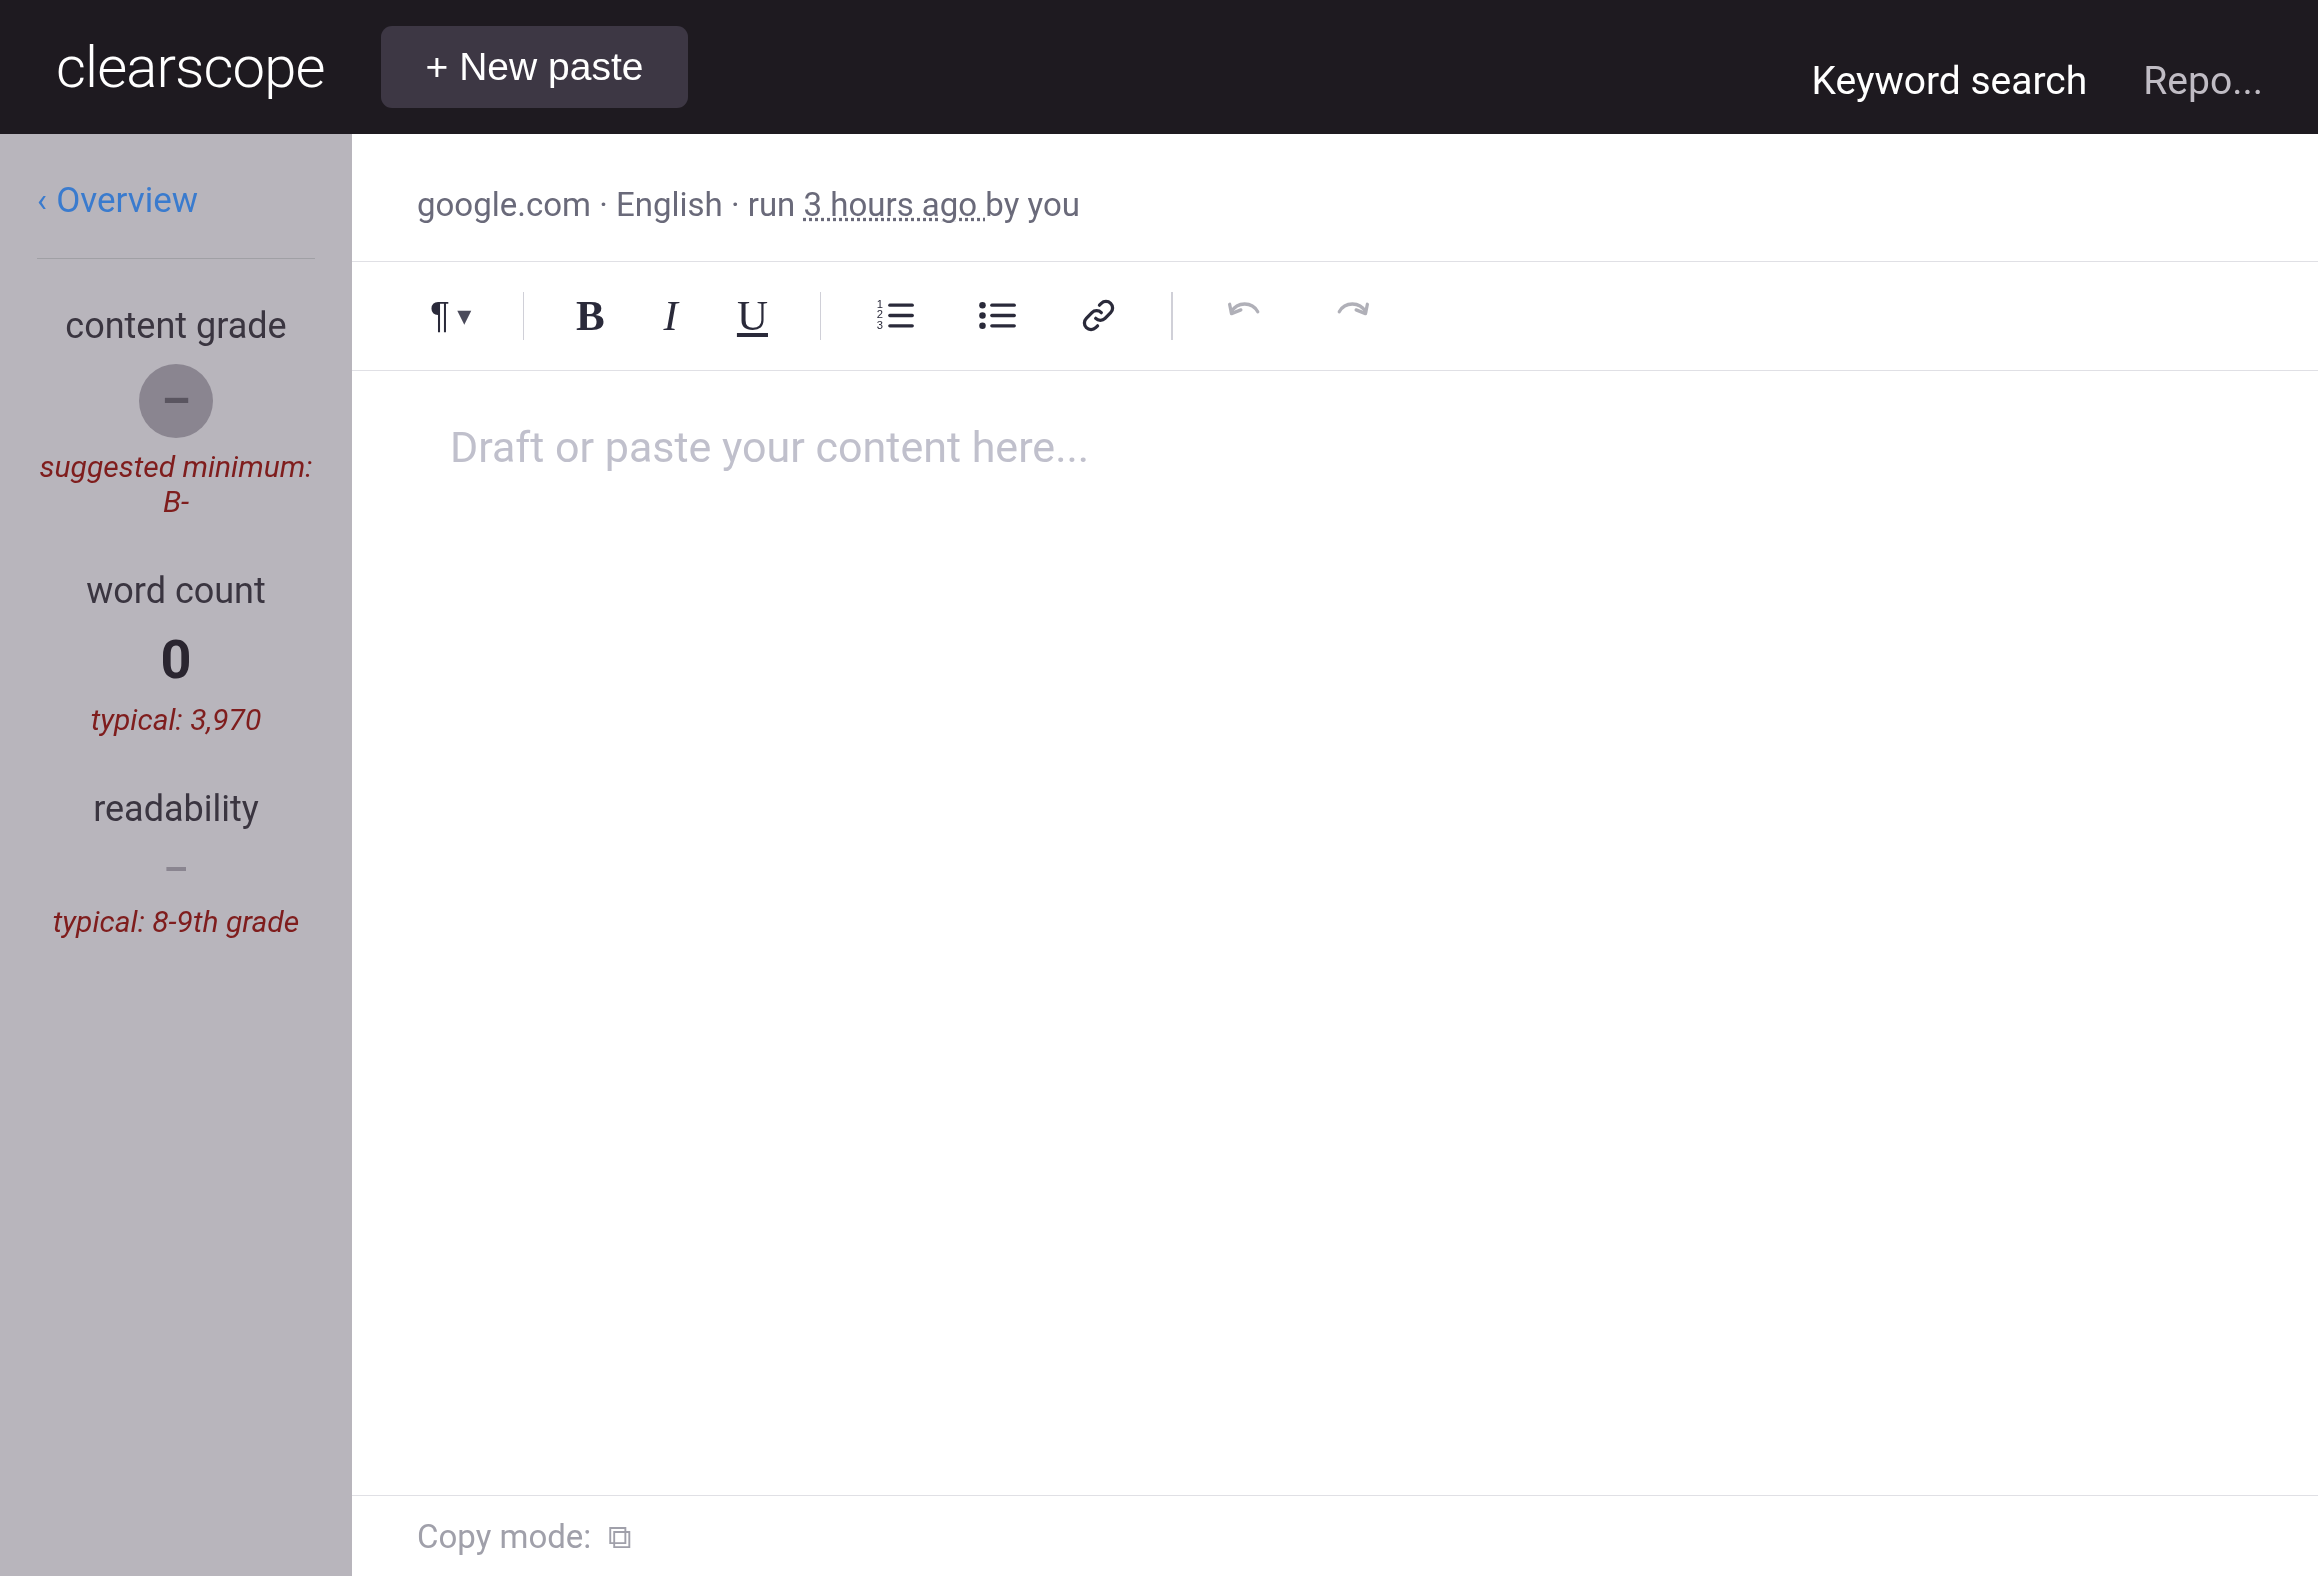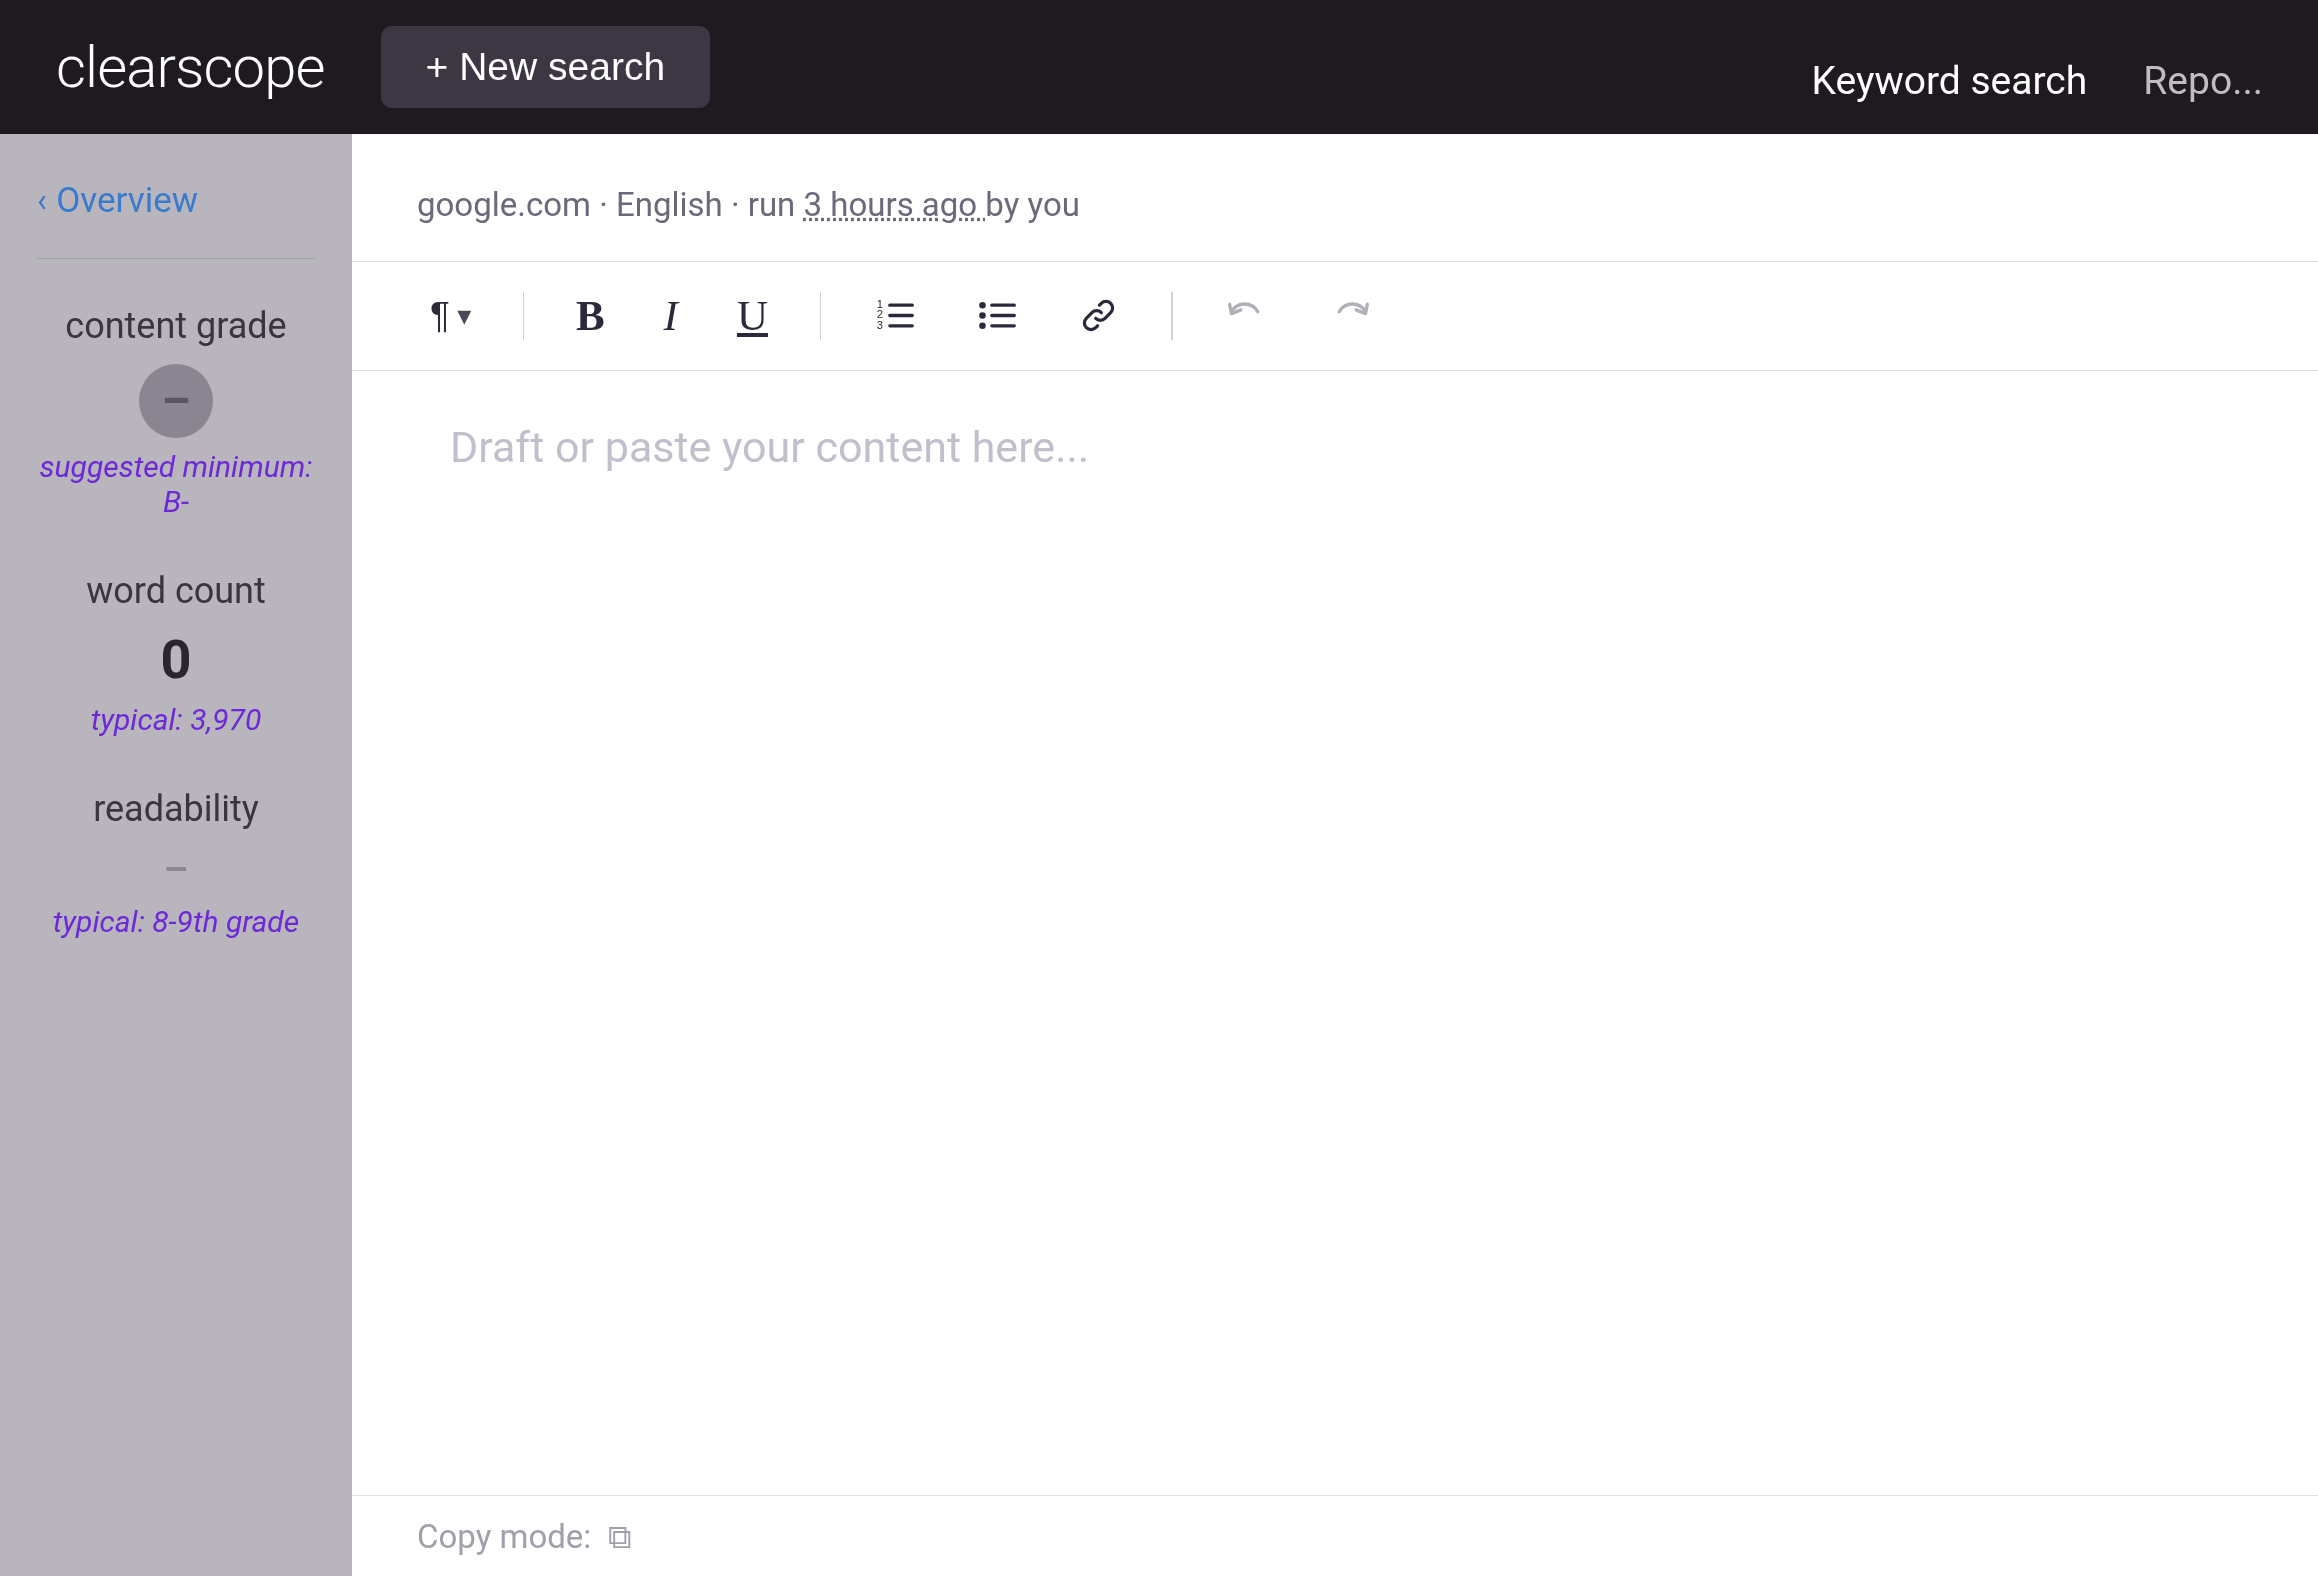--- a/index.html
+++ b/index.html
@@ -92,21 +92,21 @@
       margin-top: 19px;
     }
     .metric-value {
       font-size: 54px;
       font-weight: 700;
       color: #2a2530;
       margin-bottom: 11px;
     }
     .metric-sub {
       font-size: 30px;
-      color: #6d28d9;
+      color: #7f1d1d;
       font-style: italic;
     }
 
     .grade-circle {
       width: 74px;
       height: 74px;
       border-radius: 50%;
       background: #8a8590;
       display: flex;
       align-items: center;
@@ -232,21 +232,21 @@
     .copy-mode-label {
       font-size: 33px;
       color: #a0a0aa;
     }
   </style>
 </head>
 <body>
 
 <nav class="topnav">
   <span class="logo">clearscope</span>
-  <button class="new-report-btn">+ New search</button>
+  <button class="new-report-btn">+ New paste</button>
   <div class="nav-links">
     <a class="nav-link active">Keyword search</a>
     <a class="nav-link">Repo...</a>
   </div>
 </nav>
 
 <div class="main-layout">
 
   <aside class="sidebar">
     <div class="overview-link">

